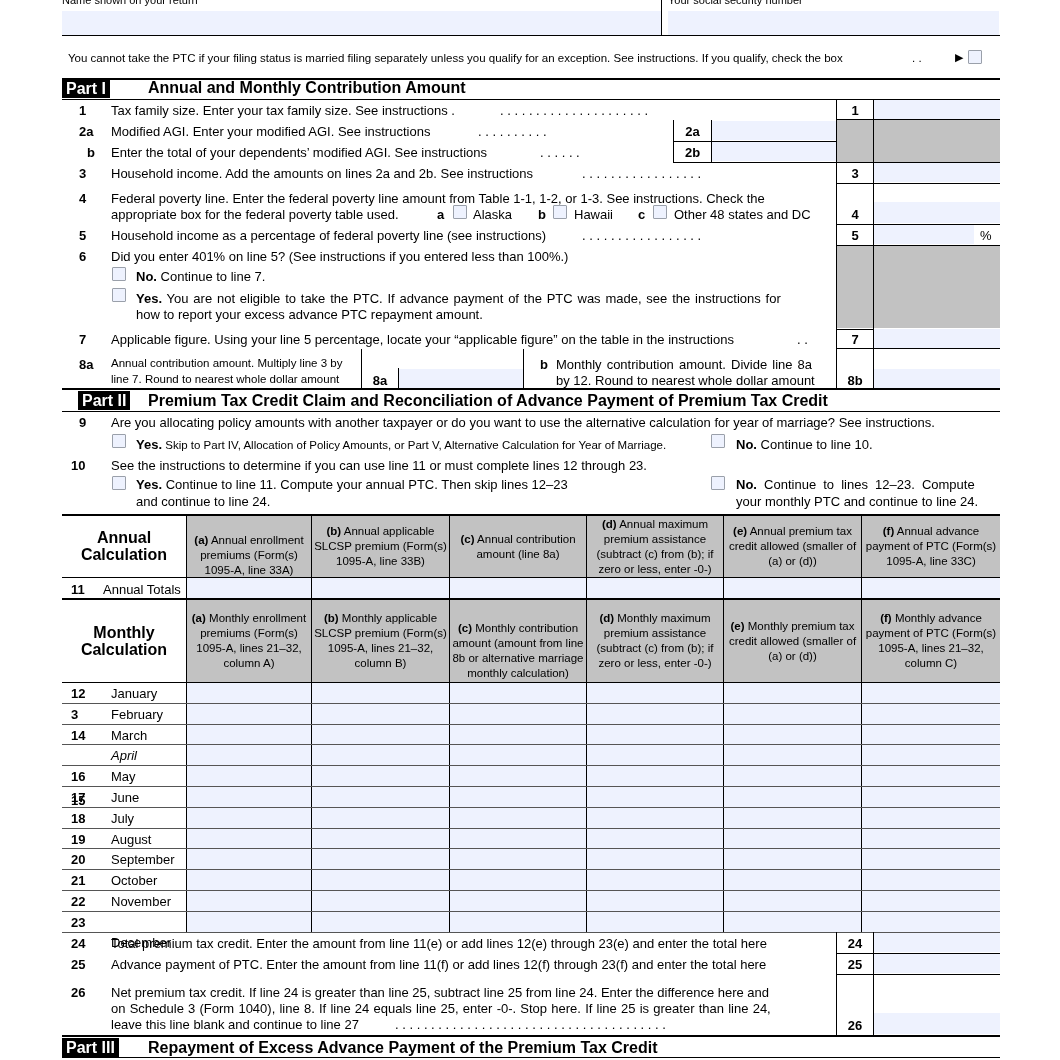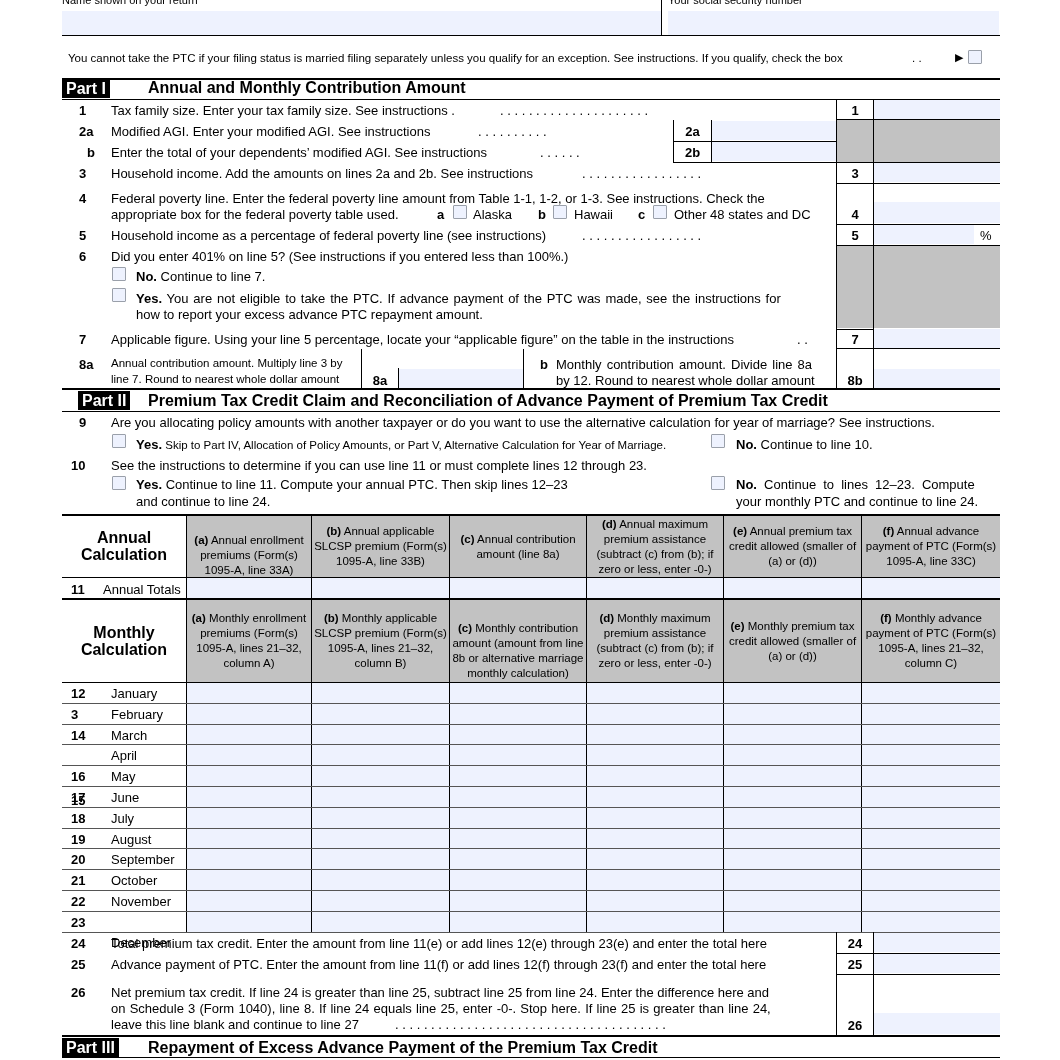--- a/index.html
+++ b/index.html
@@ -245,21 +245,21 @@
       <div class="cell" style="left:186px;top:725px;width:125px;height:20px;"></div>
       <div class="cell" style="left:311px;top:725px;width:138px;height:20px;"></div>
       <div class="cell" style="left:449px;top:725px;width:137px;height:20px;"></div>
       <div class="cell" style="left:586px;top:725px;width:137px;height:20px;"></div>
       <div class="cell" style="left:723px;top:725px;width:138px;height:20px;"></div>
       <div class="cell" style="left:861px;top:725px;width:139px;height:20px;"></div>
       <div class="hl" style="left:62px;top:744px;width:938px;border-top-color:#555;"></div>
     </div>
     <div>
       <div class="rownum" style="left:71px;top:748px;margin-top:45px;">15</div>
-      <div class="rowlbl" style="left:111px;top:748px;">April</div>
+      <div class="rowlbl" style="left:111px;top:748px;font-style:italic;">April</div>
       <div class="cell" style="left:186px;top:745px;width:125px;height:20px;"></div>
       <div class="cell" style="left:311px;top:745px;width:138px;height:20px;"></div>
       <div class="cell" style="left:449px;top:745px;width:137px;height:20px;"></div>
       <div class="cell" style="left:586px;top:745px;width:137px;height:20px;"></div>
       <div class="cell" style="left:723px;top:745px;width:138px;height:20px;"></div>
       <div class="cell" style="left:861px;top:745px;width:139px;height:20px;"></div>
       <div class="hl" style="left:62px;top:765px;width:938px;border-top-color:#555;"></div>
     </div>
     <div>
       <div class="rownum" style="left:71px;top:769px;">16</div>

